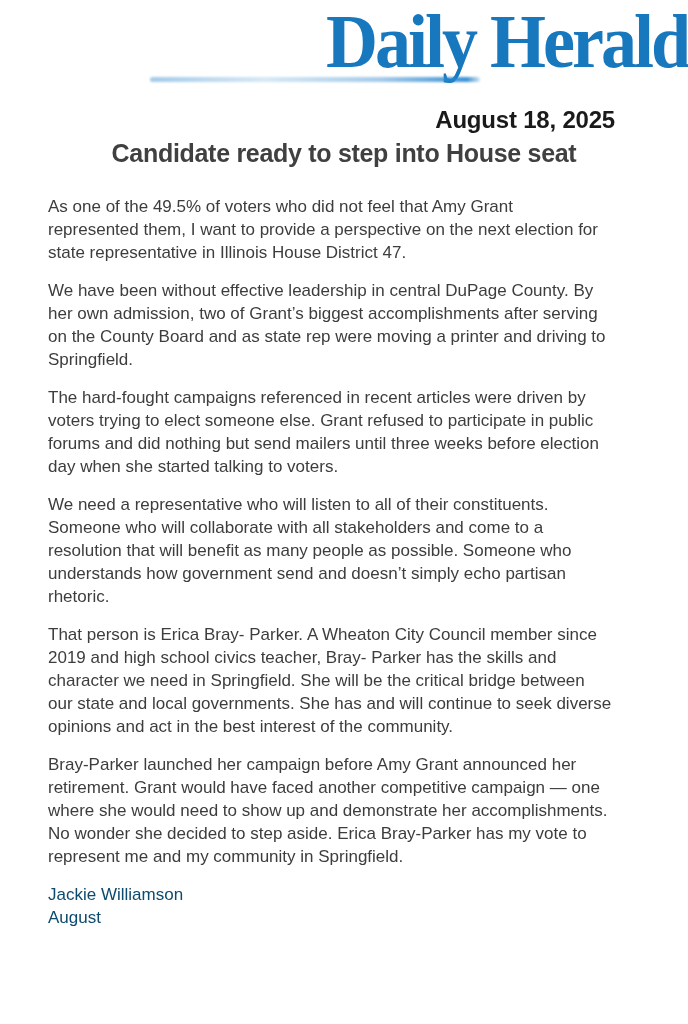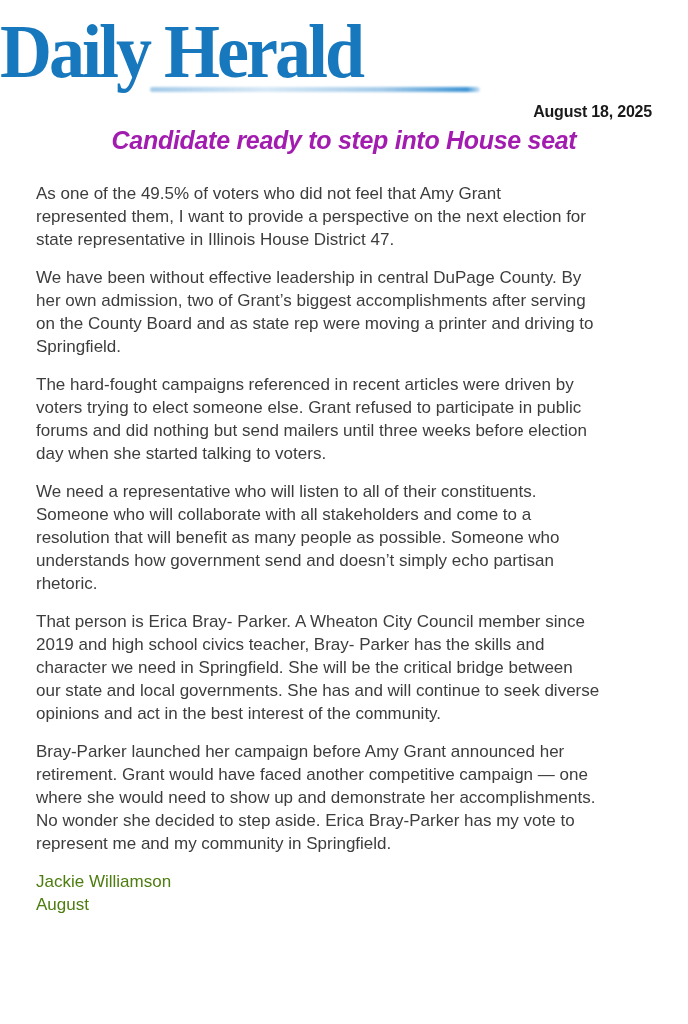--- a/index.html
+++ b/index.html
@@ -5,22 +5,22 @@
   * { box-sizing: border-box; }
   html, body { margin: 0; padding: 0; }
   body {
     width: 688px;
     height: 1024px;
     background: #ffffff;
     overflow: hidden;
     font-family: "Liberation Sans", sans-serif;
   }
   .masthead {
-    padding-top: 16px;
-    text-align: left;
+    padding-top: 6px;
+    text-align: right;
   }
   .logo {
     font-family: "Liberation Serif", serif;
     font-weight: 700;
     font-size: 72px;
     line-height: 0.95;
     color: #1878be;
     letter-spacing: -3px;
     display: inline-block;
     transform: scaleY(1.06);
@@ -33,52 +33,51 @@
     background: linear-gradient(90deg,
       rgba(90,160,215,0.55) 0%,
       rgba(140,190,230,0.35) 35%,
       rgba(90,160,215,0.55) 70%,
       rgba(30,130,205,0.85) 96%,
       rgba(30,130,205,0.2) 100%);
     filter: blur(1.3px);
     border-radius: 3px;
   }
   .date-row {
-    margin-top: 11px;
-    padding-right: 36px;
+    margin-top: 24px;
+    padding-right: 73px;
     text-align: right;
-    font-size: 16px;
+    font-size: 24px;
     font-weight: 700;
     color: #1a1a1a;
     letter-spacing: -0.2px;
   }
   .headline {
     margin-top: 5px;
     text-align: center;
     font-size: 25px;
     font-weight: 700;
-    color: #a21caf;
+    color: #404040;
     letter-spacing: -0.3px;
-    font-style: italic;
   }
   .article-body {
-    padding: 10px 34px 0 36px;
+    padding: 10px 34px 0 48px;
     font-size: 17px;
     line-height: 23px;
     color: #3d3d3d;
   }
   .article-body p {
     margin: 0 0 15px 0;
     white-space: pre-line;
   }
   .signature {
     margin-top: 8px;
     font-size: 17px;
     line-height: 23px;
-    color: #4d7c0f;
+    color: #0c4a6e;
   }
 </style>
 </head>
 <body>
 
 <header class="masthead">
   <div class="logo">Daily Herald</div>
   <div class="tagline-strip"></div>
 </header>
 

